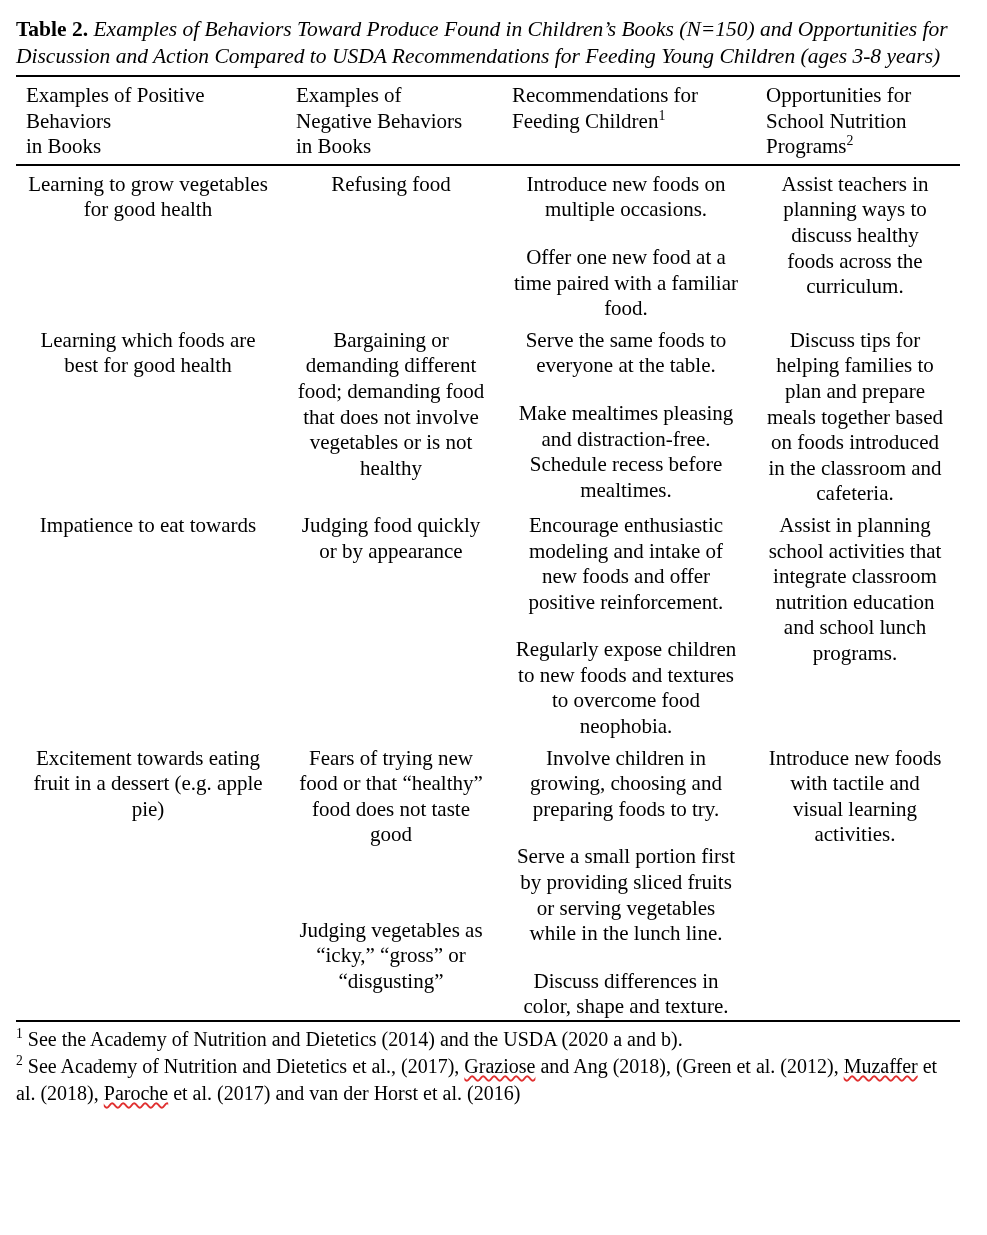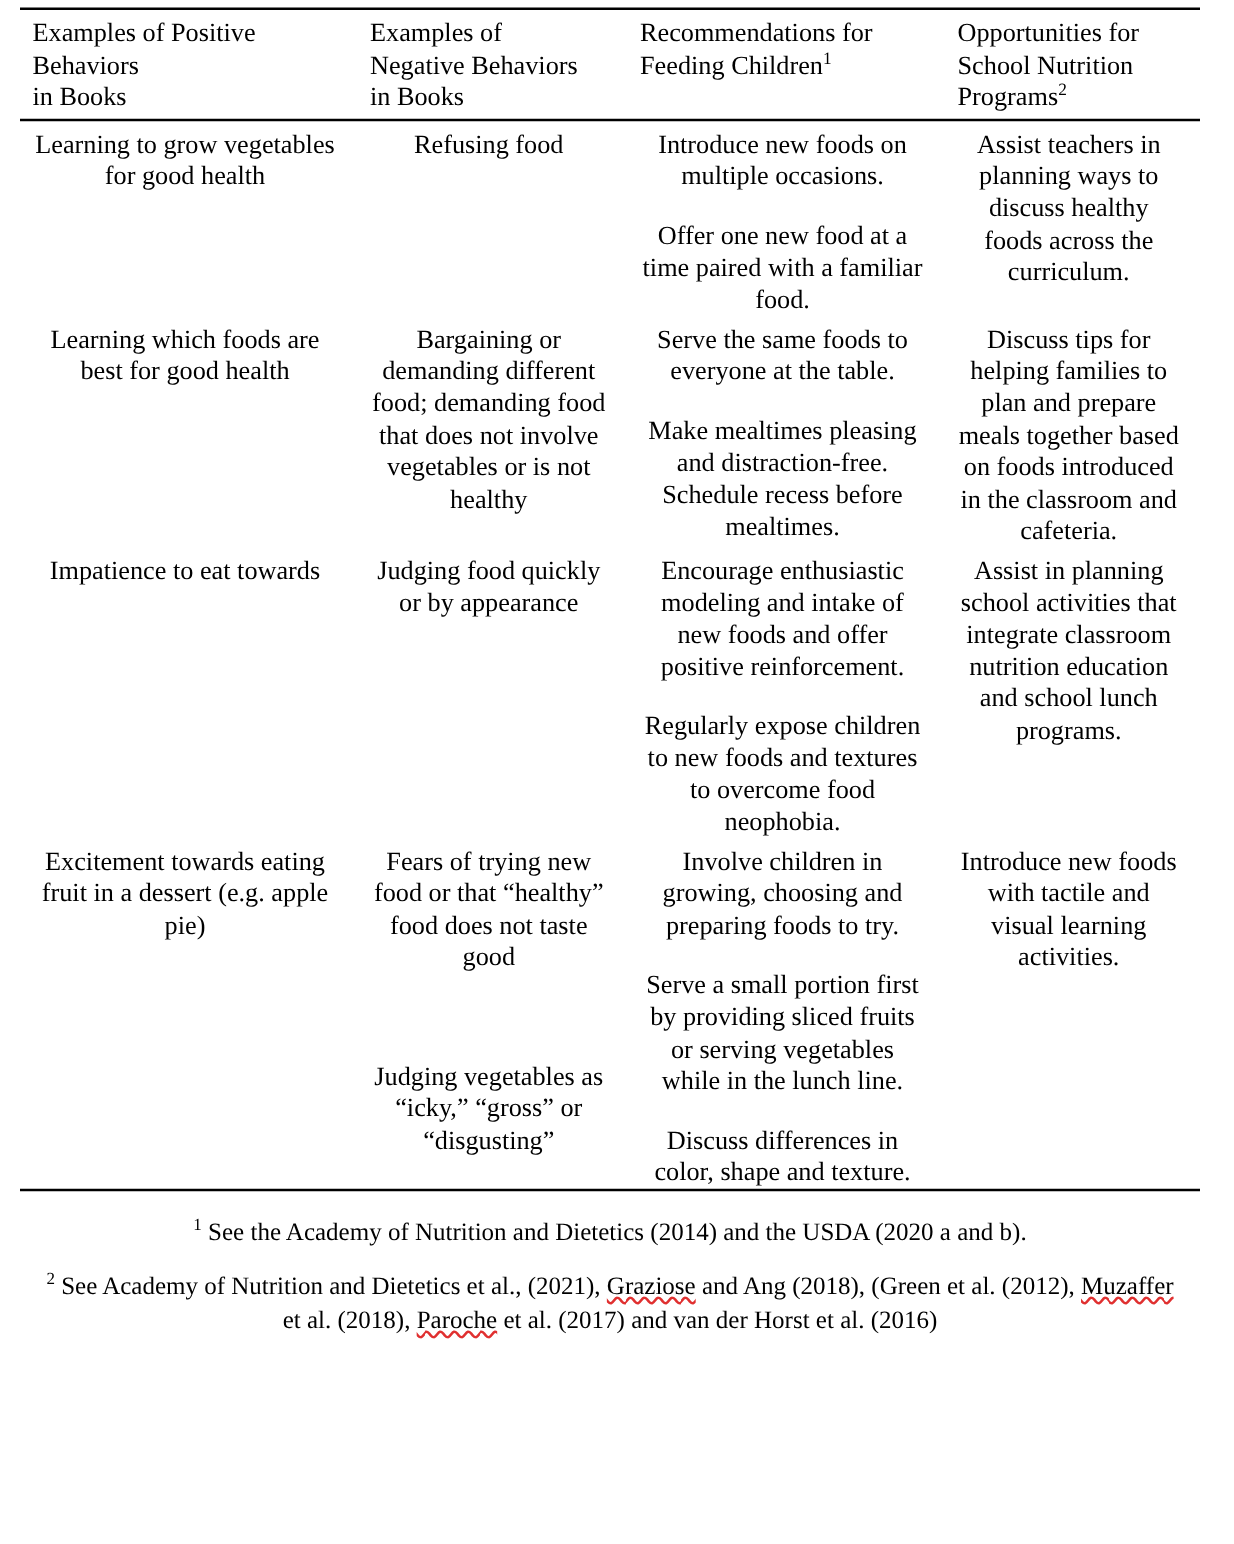--- a/index.html
+++ b/index.html
@@ -92,35 +92,39 @@
     line-height: 0;
   }
 
   
   .footnotes {
     font-size: 20px;
     line-height: 27px;
     padding-top: 4px;
     width: 944px;
   }
-  .fn { margin: 16px; white-space: normal; text-align: center; }
+  .fn { margin: 0; white-space: normal; }
   .fn sup { font-size: 0.68em; }
 
   .sq {
     text-decoration: underline wavy #e03030;
     text-decoration-skip-ink: none;
     text-underline-offset: 2px;
     font-family: Liberation Serif, serif;
   }
 </style>
 </head>
 <body>
 
 <div class="page">
 
+  <div class="caption">
+    <span class="cap-label">Table 2.</span>
+    <span class="cap-text">Examples of Behaviors Toward Produce Found in Children’s Books (N=150) and Opportunities for Discussion and Action Compared to USDA Recommendations for Feeding Young Children (ages 3-8 years)</span>
+  </div>
 
   <hr class="rule rule-top">
 
   <table class="tbl">
     <colgroup>
       <col class="c1">
         <col class="c2">
         <col class="c3">
         <col class="c4">
     </colgroup>
@@ -222,16 +226,16 @@
             <p class="blk">Introduce new foods with tactile and visual learning activities.</p>
           </td>
         </tr>
       </tbody>
   </table>
 
   <hr class="rule rule-bottom">
 
   <div class="footnotes" id="footnotes">
       <p class="fn"><sup>1</sup> <span>See the Academy of Nutrition and Dietetics (2014) and the USDA (2020 a and b).</span></p>
-      <p class="fn"><sup>2</sup> <span>See Academy of Nutrition and Dietetics et al., (2021), </span><span class="sq">Graziose</span><span> and Ang (2018), (Green et al. (2012), </span><span class="sq">Muzaffer</span><span> et al. (2018), </span><span class="sq">Paroche</span><span> et al. (2017) and van der Horst et al. (2016)</span></p>
+      <p class="fn"><sup>2</sup> <span>See Academy of Nutrition and Dietetics et al., (2017), </span><span class="sq">Graziose</span><span> and Ang (2018), (Green et al. (2012), </span><span class="sq">Muzaffer</span><span> et al. (2018), </span><span class="sq">Paroche</span><span> et al. (2017) and van der Horst et al. (2016)</span></p>
     </div>
 
 </div>
 
 </body></html>

